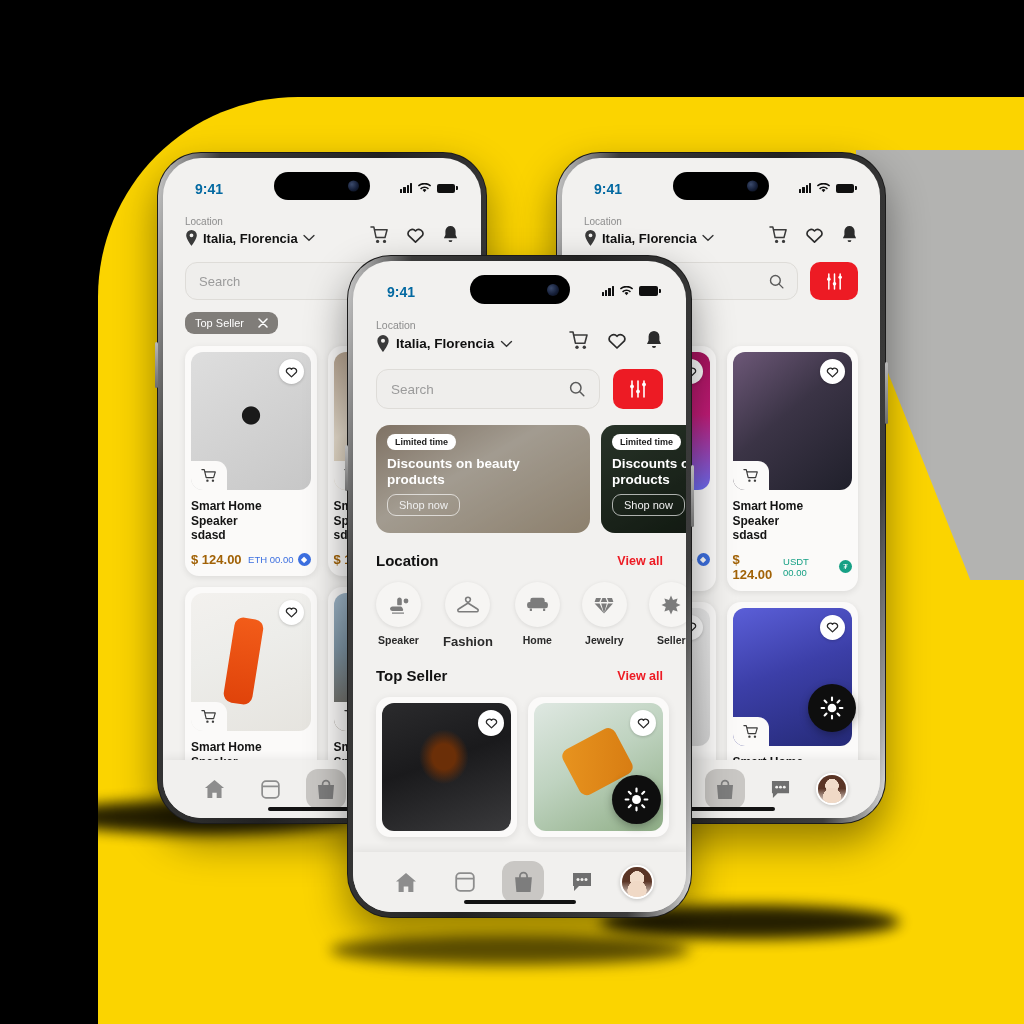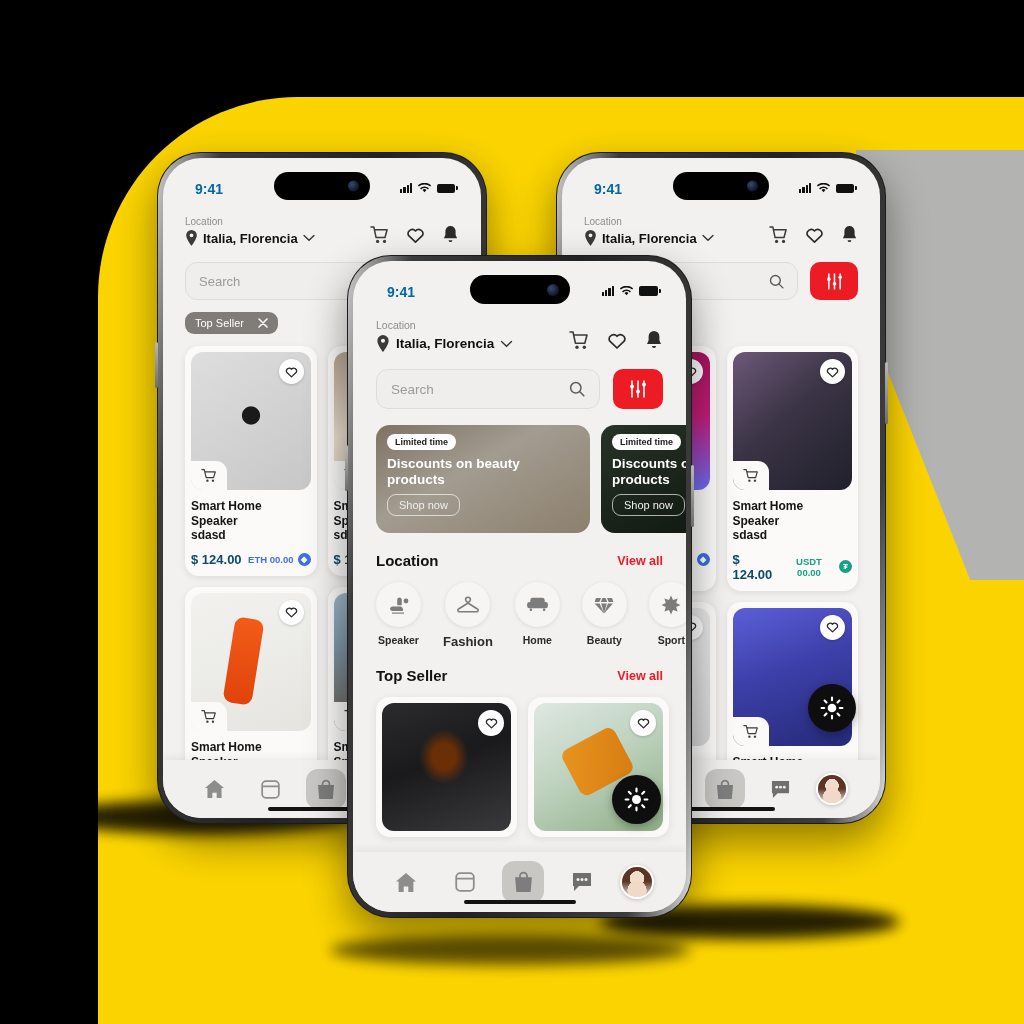--- a/index.html
+++ b/index.html
@@ -85,22 +85,22 @@
   .chip { display:inline-flex; align-items:center; background:#807d79; color:#fff; border-radius:9px; }
 
   
   .grid { display:flex; flex-wrap:nowrap; }
   .pcard { background:#fbfaf9; border-radius:14px; box-shadow:0 2px 7px rgba(0,0,0,.09); overflow:hidden; position:relative; }
   .pthumb { position:relative; border-radius:12px; overflow:hidden; }
   .heart { position:absolute; background:#fff; border-radius:50%; display:flex; align-items:center; justify-content:center; box-shadow:0 1px 3px rgba(0,0,0,.18);}
   .cartnotch { position:absolute; left:0; bottom:0; background:#fbfaf9; border-radius:0 11px 0 0; display:flex; align-items:center; justify-content:center; }
   .pname { color:#141414; font-weight:700; line-height:1.22; }
   .prow { display:flex; align-items:center; justify-content:space-between; }
-  .price { color:#0c4a6e; font-weight:700; }
-  .crypto { display:flex; align-items:center; font-weight:700; }
+  .price { color:#a16207; font-weight:700; }
+  .crypto { display:flex; align-items:center; font-weight:400; }
   .cbadge { border-radius:50%; display:flex; align-items:center; justify-content:center; color:#fff; }
 
   
   .banners { display:flex; }
   .banner { position:relative; border-radius:14px; overflow:hidden; color:#fff; flex:none; }
   .banner .veil { position:absolute; inset:0; background:rgba(0,0,0,.30); }
   .banner .inner { position:relative; z-index:2; display:flex; flex-direction:column; }
   .tag { background:#fff; color:#1a1a1a; border-radius:8px; align-self:flex-start; font-weight:600; }
   .btitle { font-weight:700; line-height:1.18; }
   .shopnow { border:1px solid rgba(255,255,255,.65); border-radius:9px; align-self:flex-start; color:#efefef; }
@@ -515,21 +515,21 @@
                   <circle cx="15" cy="16" r="1.5" fill="#3b3b3b"></circle>
                 </svg>
             </div>
           </div>
           <div class="pname" style="margin-top:9px;font-size:12px;">
             <span>Smart Home Speaker</span><br>
             <span>sdasd</span>
           </div>
           <div class="prow" style="margin-top:9px;">
             <span class="price" style="font-size:13px;">$ 124.00</span>
-            <span class="crypto" style="gap:4px;font-size:9.5px;color:#16a085;text-align:center;">
+            <span class="crypto" style="gap:4px;font-size:9.5px;color:#16a085;">
               <span>USDT 00.00</span>
               <span class="cbadge" style="width:13px;height:13px;background:#16a085;font-size:8px;">₮</span>
             </span>
           </div>
         </div>
       </div>
 
       <div class="grid" style="padding:0 22px;margin-top:11px;gap:11px;">
         <div class="pcard" style="width:145px;padding:6px 6px 9px;">
           <div class="pthumb img-headphone" style="height:138px;">
@@ -753,29 +753,29 @@
               </svg>
           </div>
           <span class="catlabel" style="font-size:10.5px;">Home</span>
         </div>
         <div class="cat" style="gap:7px;">
           <div class="catcircle" style="width:45px;height:45px;">
             <svg width="24" height="24" viewBox="0 0 24 24" fill="#7c7c7c">
                 <path d="M4 5h5l-1.6 4H2.6Zm6.4 0h3.2l1.6 4H8.8ZM15 5h5l1.4 4h-4.8ZM2.6 10.6h5L12 20.5Zm6.6 0h5.6L12 20.5Zm6.8 0h5L12 20.5Z"></path>
               </svg>
           </div>
-          <span class="catlabel" style="font-size:10.5px;">Beauty</span>
+          <span class="catlabel" style="font-size:10.5px;">Jewelry</span>
         </div>
         <div class="cat" style="gap:7px;">
           <div class="catcircle" style="width:45px;height:45px;">
             <svg width="24" height="24" viewBox="0 0 24 24" fill="#7c7c7c">
                 <path d="M12 2.5 14 7l4.6-1.4L17.2 10l4.3 2-4.3 2 1.4 4.4L14 17l-2 4.5-2-4.5-4.6 1.4L6.8 14l-4.3-2 4.3-2L5.4 5.6 10 7Z"></path>
               </svg>
           </div>
-          <span class="catlabel" style="font-size:10.5px;">Sport</span>
+          <span class="catlabel" style="font-size:10.5px;">Seller</span>
         </div>
       </div>
 
       <div class="sechead" style="padding:0 23px;margin-top:18px;">
         <span class="sectitle" style="font-size:15px;">Top Seller</span>
         <span class="viewall" style="font-size:12.5px;">View all</span>
       </div>
 
       <div class="topgrid" style="padding-left:23px;margin-top:13px;gap:11px;">
         <div class="tcard" style="width:141px;height:140px;padding:6px;">

